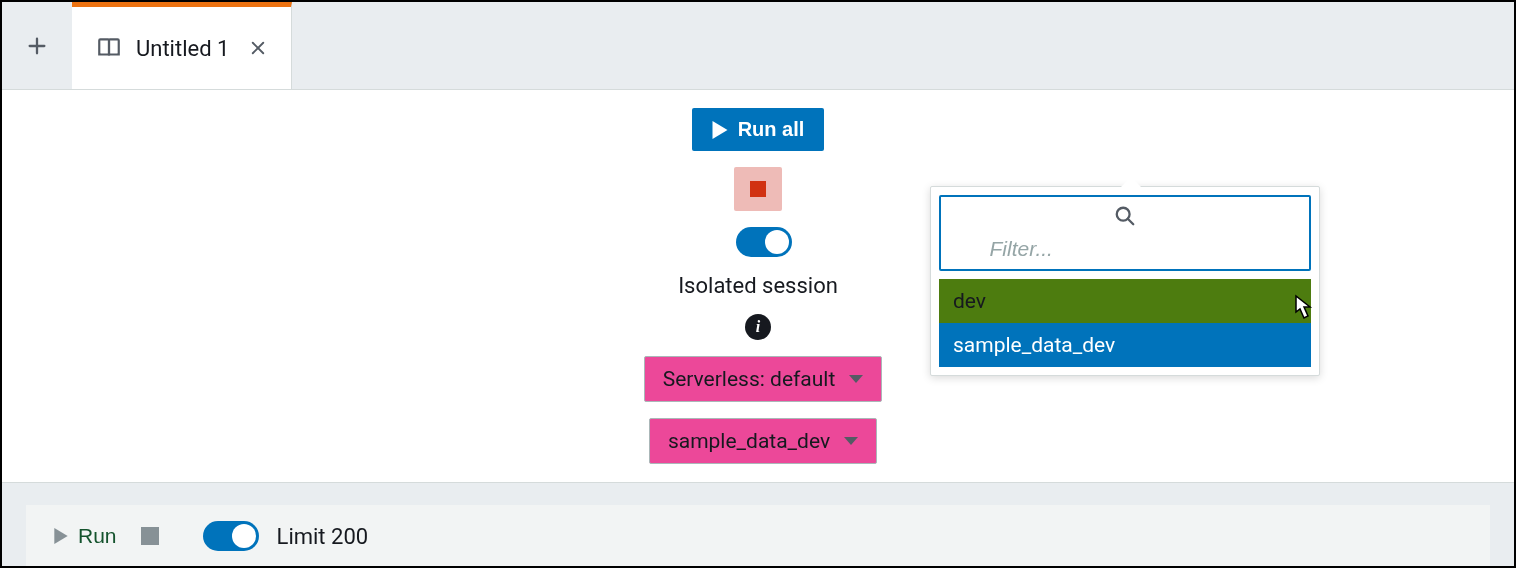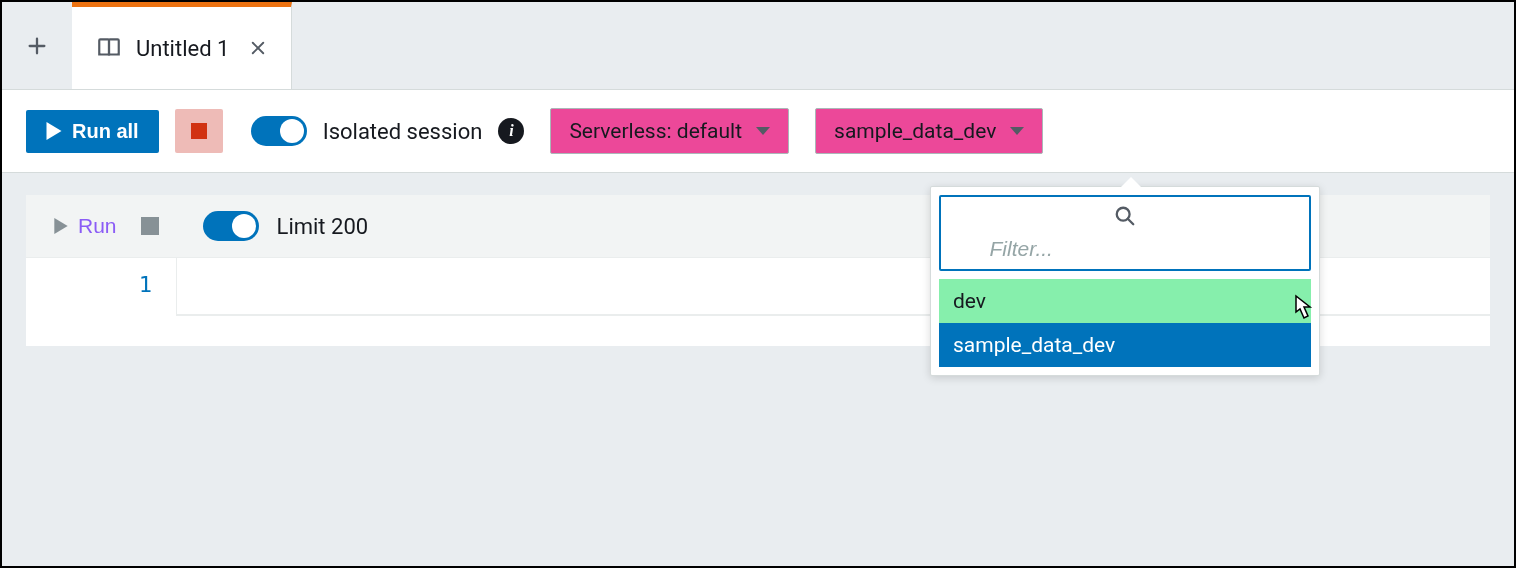--- a/index.html
+++ b/index.html
@@ -51,20 +51,21 @@
 }
 
 
 .toolbar {
   display: flex;
   align-items: center;
   gap: 16px;
   padding: 18px 24px;
   background: #fff;
   border-bottom: 1px solid #d5dbdb;
+  flex-direction: column;
 }
 .run-all-btn {
   display: flex;
   align-items: center;
   gap: 10px;
   background: #0073bb;
   color: #fff;
   border: none;
   border-radius: 2px;
   padding: 10px 20px;
@@ -163,21 +164,21 @@
   padding: 16px 28px;
   background: #f2f4f4;
   border-bottom: 1px solid #eaeded;
 }
 .cell-run-btn {
   display: flex;
   align-items: center;
   gap: 10px;
   background: transparent;
   border: none;
-  color: #8b5cf6;
+  color: #14532d;
   font-size: 21px;
   cursor: pointer;
 }
 .cell-run-btn svg { fill: #879196; }
 .cell-stop {
   width: 18px;
   height: 18px;
   background: #879196;
   margin-left: 6px;
   cursor: pointer;
@@ -251,21 +252,21 @@
 }
 .filter-input::placeholder { color: #95a5a6; font-style: italic; }
 .popup-list { list-style: none; padding: 0 8px 8px 8px; }
 .popup-item {
   padding: 10px 14px;
   font-size: 21px;
   color: #16191f;
   cursor: pointer;
 }
 .popup-item.hover {
-  background: #86efac;
+  background: #4d7c0f;
 }
 .popup-item.selected {
   background: #0073bb;
   color: #fff;
 }
 
 .cursor-icon {
   position: absolute;
   top: 294px;
   left: 1288px;

